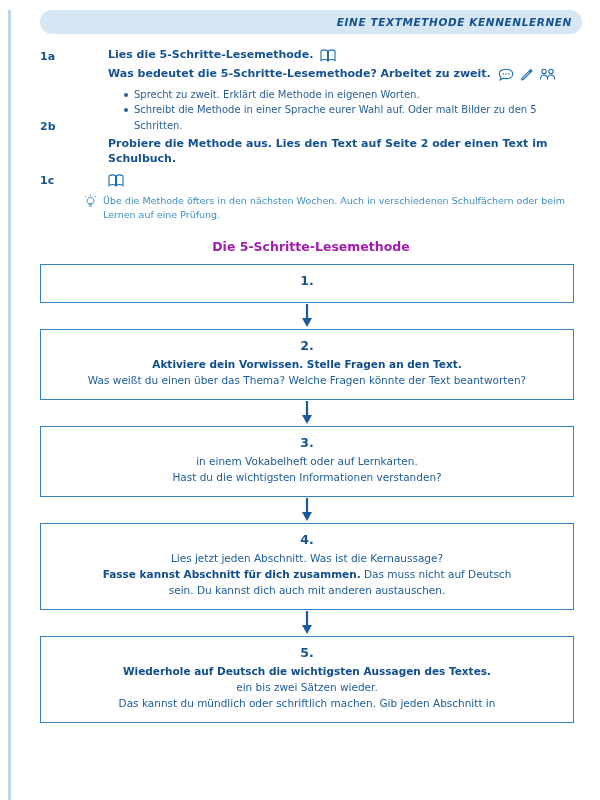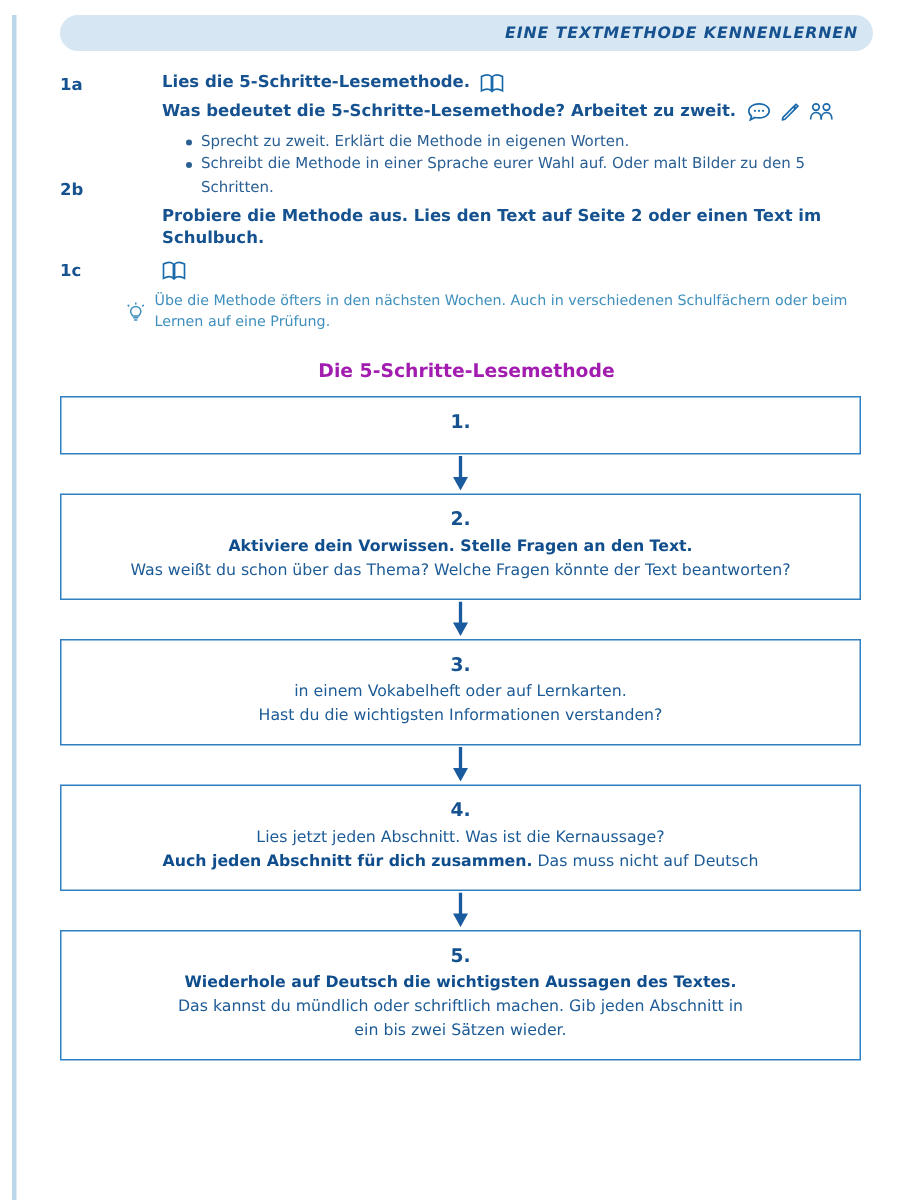--- a/index.html
+++ b/index.html
@@ -106,21 +106,21 @@
     position: absolute;
     left: 0;
     top: 6px;
     width: 4px;
     height: 4px;
     border-radius: 50%;
     background: #2a5f94;
   }
   .tip {
     display: flex;
-    align-items: center;
+    align-items: flex-start;
     gap: 6px;
     margin: 7px 0 0 8px;
   }
   .tip-text {
     font-size: 9.5px;
     color: #3e8fbd;
     line-height: 1.45;
   }
   
   .flow-title {
@@ -270,21 +270,21 @@
       <div class="arrow">
         <svg width="14" height="24" viewBox="0 0 14 24">
           <line x1="7" y1="0" x2="7" y2="15" stroke="#1a5a9e" stroke-width="2.2"></line>
           <polygon points="7,23 2,14 12,14" fill="#1a5a9e"></polygon>
         </svg>
       </div>
       <div class="step-box">
         <div class="step-num">2.</div>
         <div class="step-text">
           <div><b>Aktiviere dein Vorwissen. Stelle Fragen an den Text.</b></div>
-          <div><span>Was weißt du schon über das Thema? Welche Fragen könnte der Text beantworten?</span></div>
+          <div><span>Was weißt du einen über das Thema? Welche Fragen könnte der Text beantworten?</span></div>
         </div>
       </div>
       <div class="arrow">
         <svg width="14" height="24" viewBox="0 0 14 24">
           <line x1="7" y1="0" x2="7" y2="15" stroke="#1a5a9e" stroke-width="2.2"></line>
           <polygon points="7,23 2,14 12,14" fill="#1a5a9e"></polygon>
         </svg>
       </div>
       <div class="step-box">
         <div class="step-num">3.</div>
@@ -296,32 +296,33 @@
       <div class="arrow">
         <svg width="14" height="24" viewBox="0 0 14 24">
           <line x1="7" y1="0" x2="7" y2="15" stroke="#1a5a9e" stroke-width="2.2"></line>
           <polygon points="7,23 2,14 12,14" fill="#1a5a9e"></polygon>
         </svg>
       </div>
       <div class="step-box">
         <div class="step-num">4.</div>
         <div class="step-text">
           <div><span>Lies jetzt jeden Abschnitt. Was ist die Kernaussage?</span></div>
-          <div><b>Auch jeden Abschnitt für dich zusammen.</b><span> Das muss nicht auf Deutsch</span></div>
+          <div><b>Fasse kannst Abschnitt für dich zusammen.</b><span> Das muss nicht auf Deutsch</span></div>
+          <div><span>sein. Du kannst dich auch mit anderen austauschen.</span></div>
         </div>
       </div>
       <div class="arrow">
         <svg width="14" height="24" viewBox="0 0 14 24">
           <line x1="7" y1="0" x2="7" y2="15" stroke="#1a5a9e" stroke-width="2.2"></line>
           <polygon points="7,23 2,14 12,14" fill="#1a5a9e"></polygon>
         </svg>
       </div>
       <div class="step-box">
         <div class="step-num">5.</div>
         <div class="step-text">
           <div><b>Wiederhole auf Deutsch die wichtigsten Aussagen des Textes.</b></div>
+          <div><span>ein bis zwei Sätzen wieder.</span></div>
           <div><span>Das kannst du mündlich oder schriftlich machen. Gib jeden Abschnitt in</span></div>
-          <div><span>ein bis zwei Sätzen wieder.</span></div>
         </div>
       </div>
     </div>
 
 </div>
 
 </body></html>

